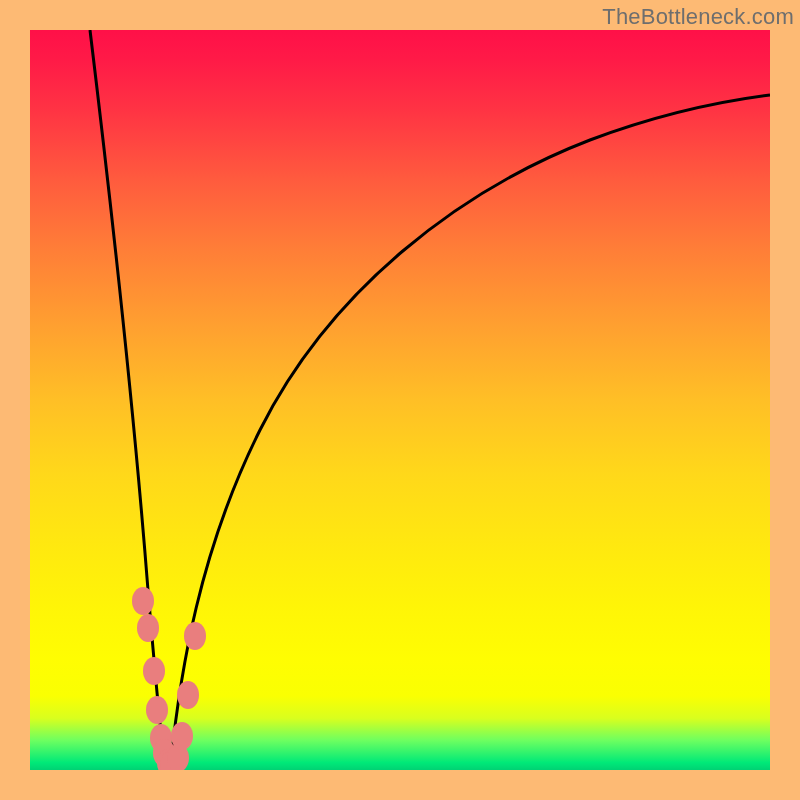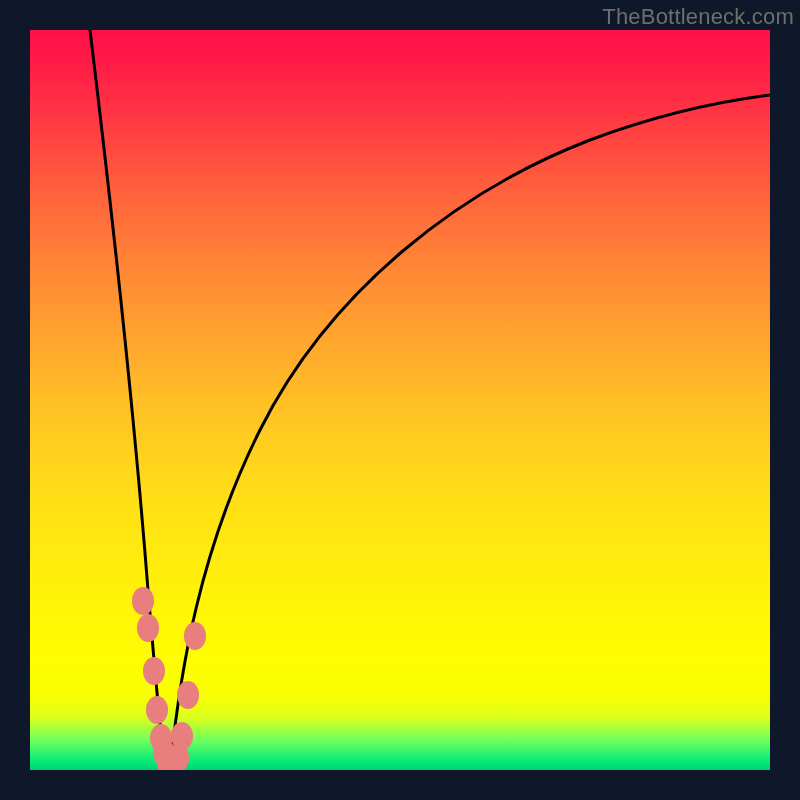--- a/index.html
+++ b/index.html
@@ -10,21 +10,21 @@
     overflow: hidden;
     background: #000;
     font-family: Arial, Helvetica, sans-serif;
   }
   .frame {
     position: absolute;
     left: 0;
     top: 0;
     width: 800px;
     height: 800px;
-    background: #0f172a;
+    background: #fdba74;
   }
   .plot {
     position: absolute;
     left: 30px;
     top: 30px;
     width: 740px;
     height: 740px;
     overflow: hidden;
   }
   .gradient {

